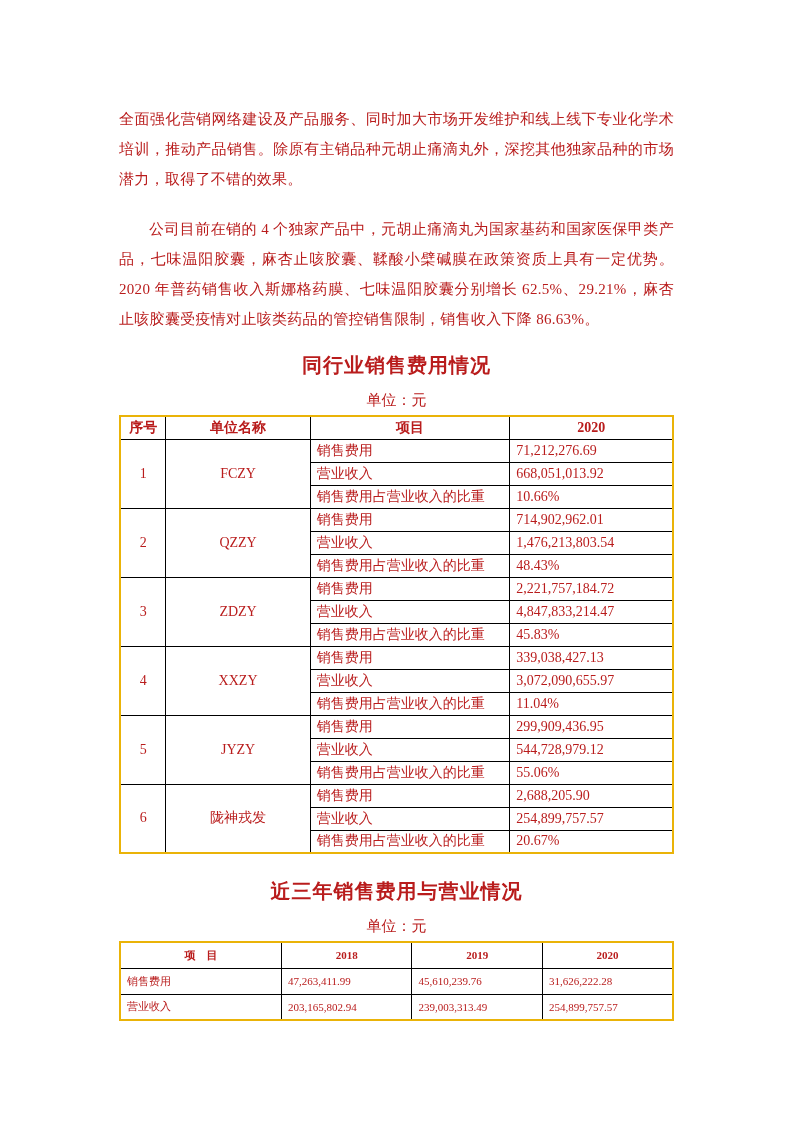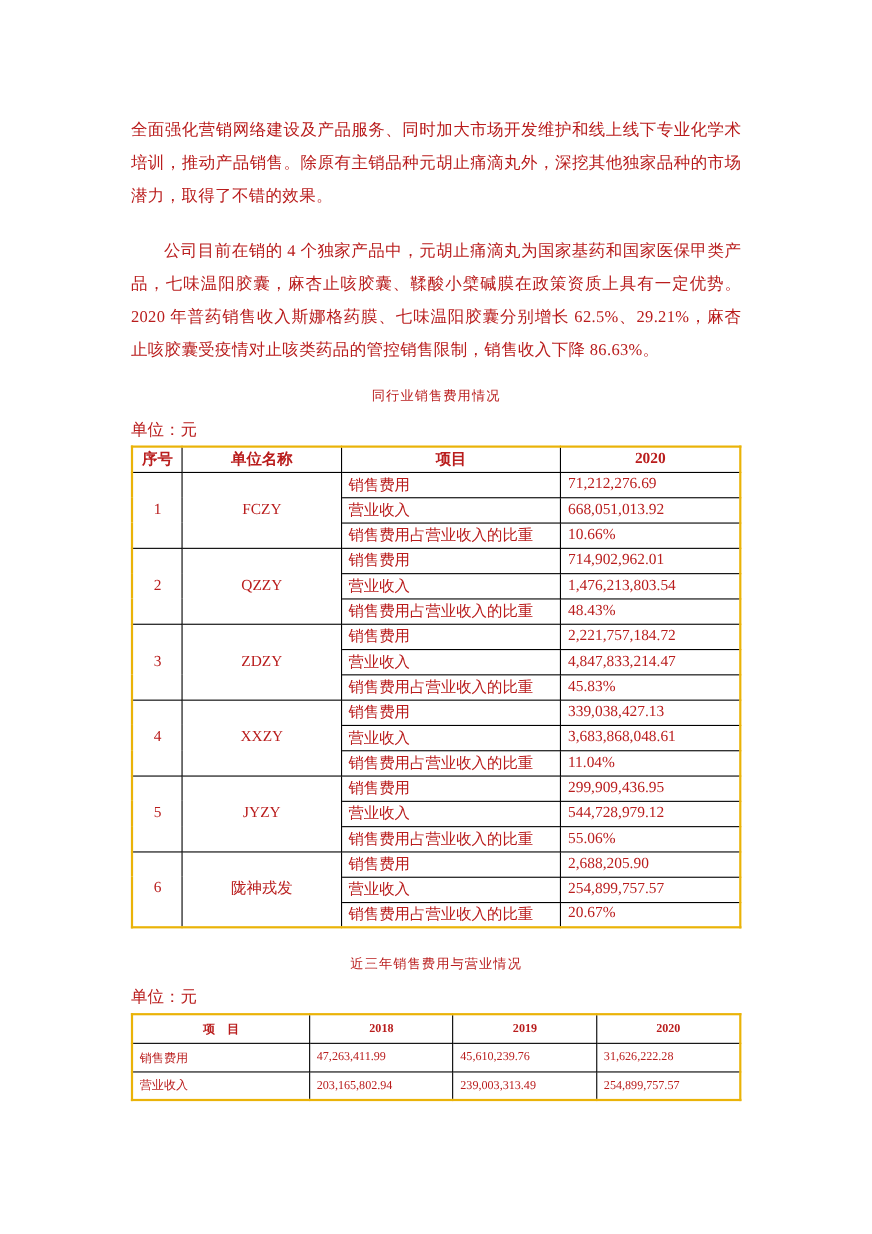--- a/index.html
+++ b/index.html
@@ -18,31 +18,31 @@
     line-height:30px;
     text-align:justify;
     margin:0;
     letter-spacing:0.3px;
   }
   .para.indent{
     text-indent:2em;
     margin-top:20px;
   }
   .table-title{
-    font-size:12px;
-    font-weight:normal;
+    font-size:20px;
+    font-weight:bold;
     text-align:center;
     margin:18px 0 0 0;
     letter-spacing:1px;
   }
   .table-title.second{
     margin-top:24px;
   }
   .unit-label{
-    text-align:left;
+    text-align:center;
     font-size:15px;
     margin-top:12px;
     margin-bottom:5px;
   }
   table{
     width:100%;
     border-collapse:collapse;
     table-layout:fixed;
     border:2px solid #eab308;
   }
@@ -135,21 +135,21 @@
           <td class="c-right">45.83%</td>
         </tr>
         <tr>
           <td rowspan="3" class="c-center">4</td>
           <td rowspan="3" class="c-center">XXZY</td>
           <td class="c-left">销售费用</td>
           <td class="c-right">339,038,427.13</td>
         </tr>
         <tr>
           <td class="c-left">营业收入</td>
-          <td class="c-right">3,683,868,048.61</td>
+          <td class="c-right">3,072,090,655.97</td>
         </tr>
         <tr>
           <td class="c-left">销售费用占营业收入的比重</td>
           <td class="c-right">11.04%</td>
         </tr>
         <tr>
           <td rowspan="3" class="c-center">5</td>
           <td rowspan="3" class="c-center">JYZY</td>
           <td class="c-left">销售费用</td>
           <td class="c-right">299,909,436.95</td>

